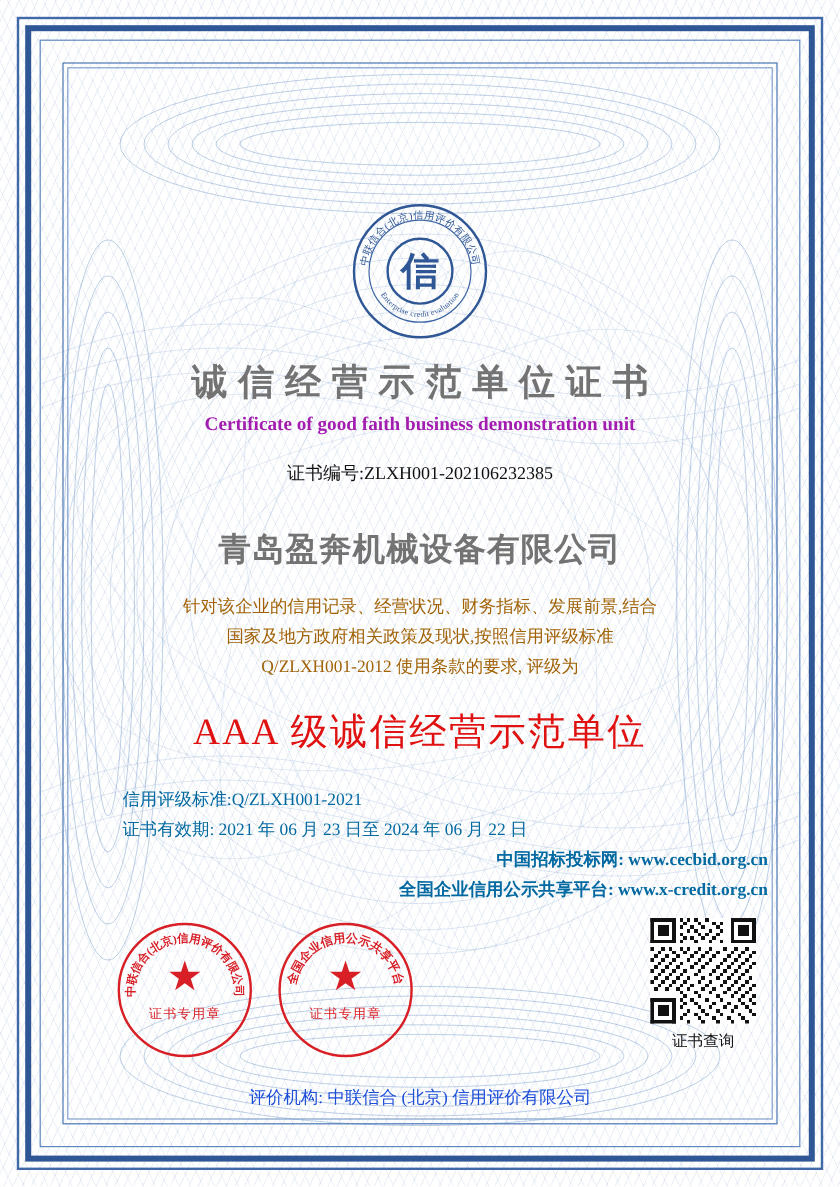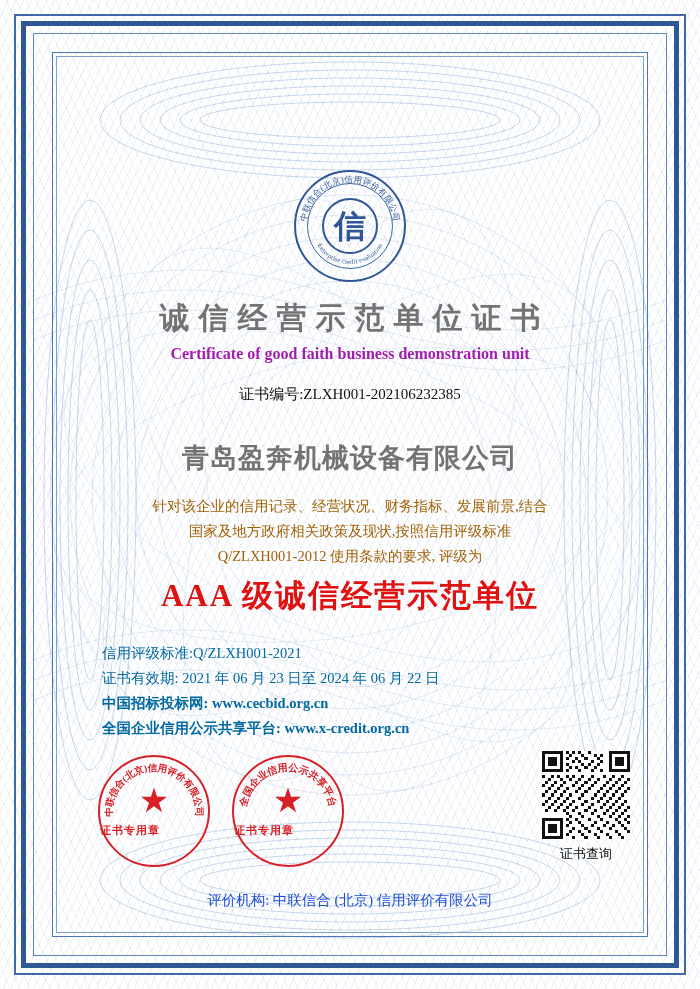--- a/index.html
+++ b/index.html
@@ -133,36 +133,37 @@
     letter-spacing: 1px;
     color: #737373;
   }
   .body-text {
     margin-top: 18px;
     font-size: 14.5px;
     line-height: 25px;
     color: #a16207;
   }
   .grade {
-    margin-top: 6px;
+    margin-top: 20px;
     font-size: 31px;
-    font-weight: bold;
+    font-weight: normal;
     color: #e01111;
     letter-spacing: 2px;
   }
   .details {
     margin: 24px 0 0 42px;
     text-align: left;
     font-size: 14.5px;
     line-height: 25px;
     color: #0369a1;
   }
   .details .row { white-space: nowrap; }
   .details .url {
     font-weight: bold;
+    text-align: right;
   }
   
   .stamps {
     position: relative;
     height: 140px;
     margin-top: 8px;
   }
   .stamp {
     position: absolute;
     width: 108px;
@@ -178,23 +179,23 @@
     left: 50%; top: 44px;
     transform: translate(-50%, -50%);
     color: #d81f26;
     font-size: 34px;
     line-height: 1;
   }
   .stamp .stamp-sub {
     position: absolute;
     left: 0; right: 0;
     top: 66px;
-    text-align: left;
+    text-align: center;
     font-size: 11px;
-    font-weight: bold;
+    font-weight: normal;
     letter-spacing: 1px;
   }
   .stamp-arc {
     position: absolute;
     inset: 0;
   }
   .qr {
     position: absolute;
     right: 10px;
     top: 2px;

